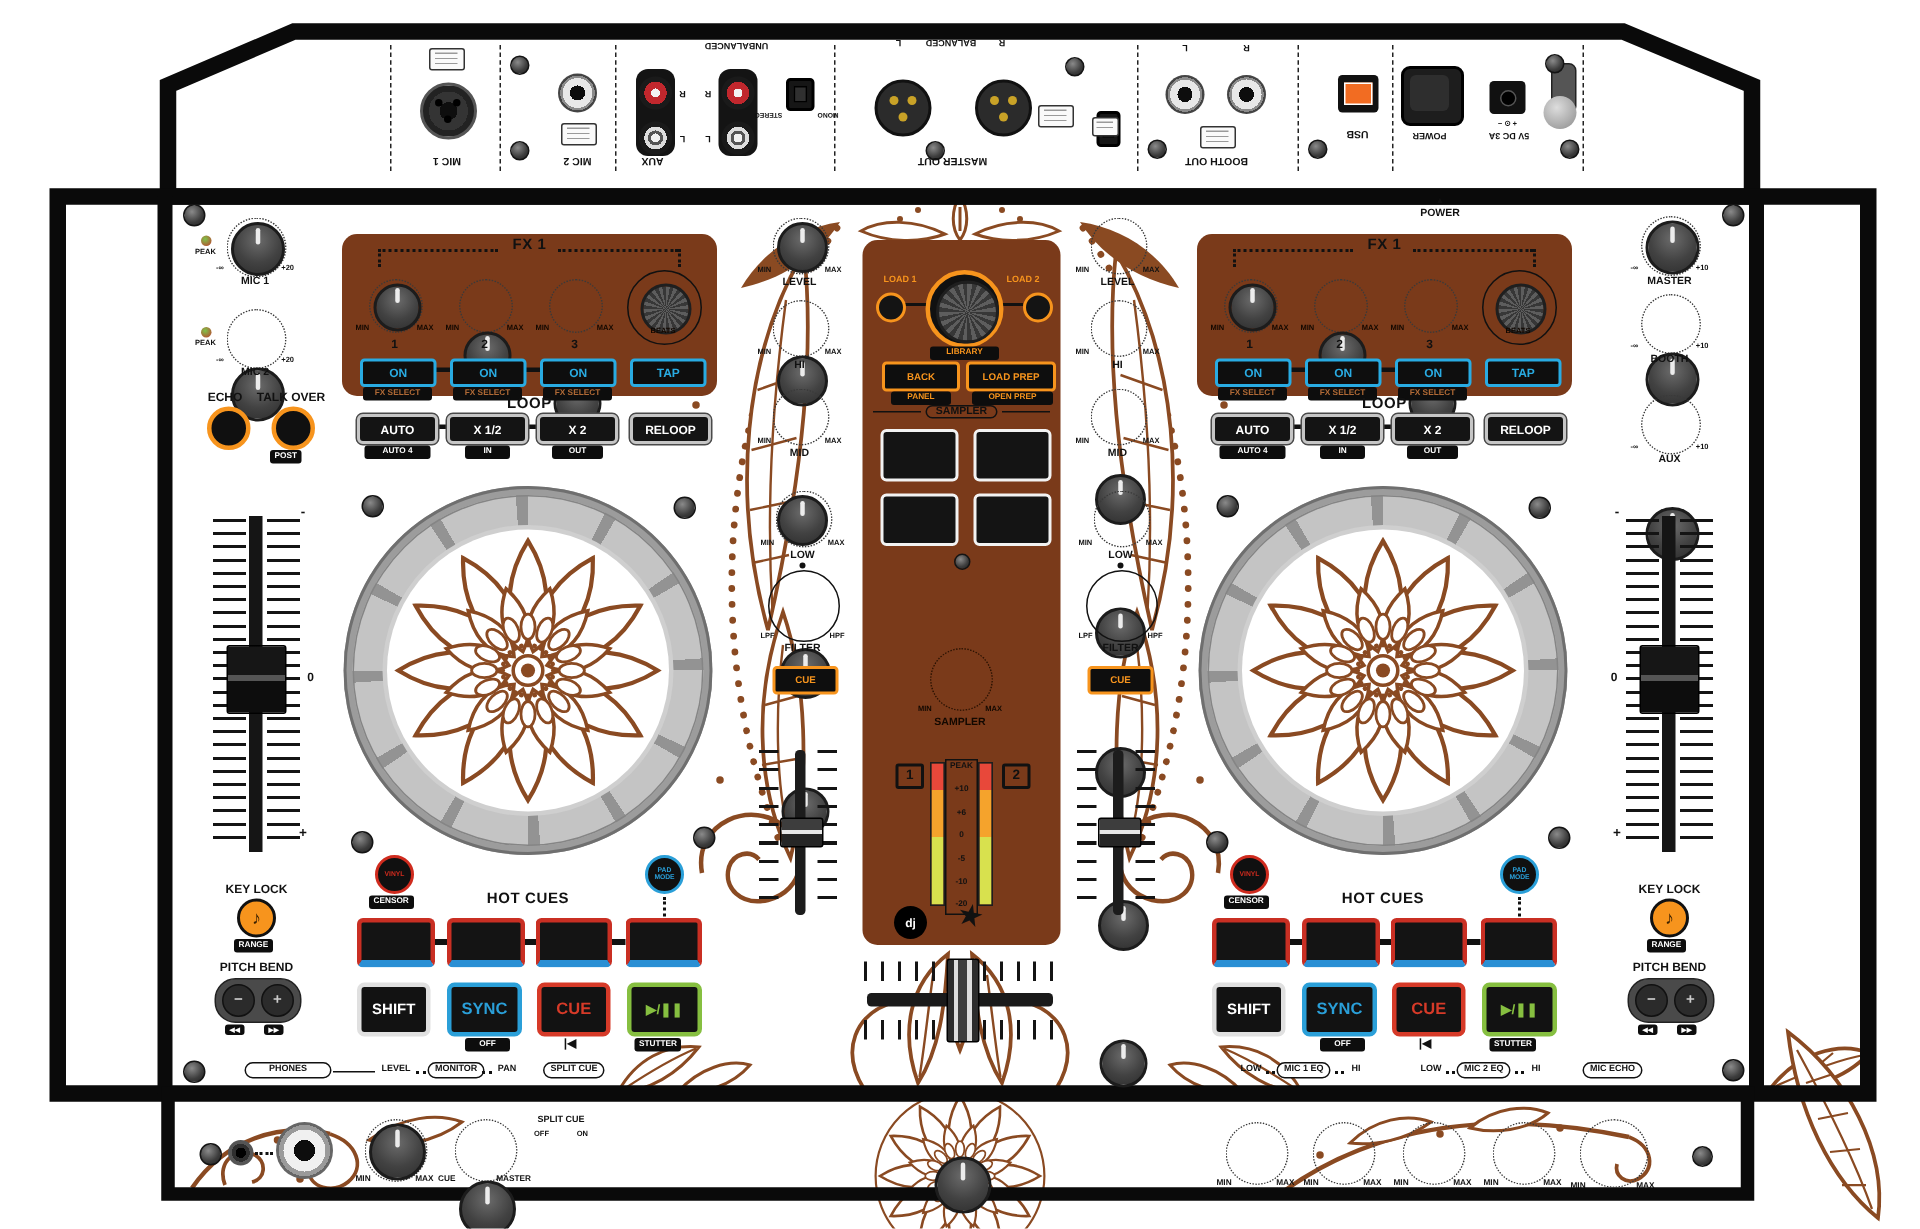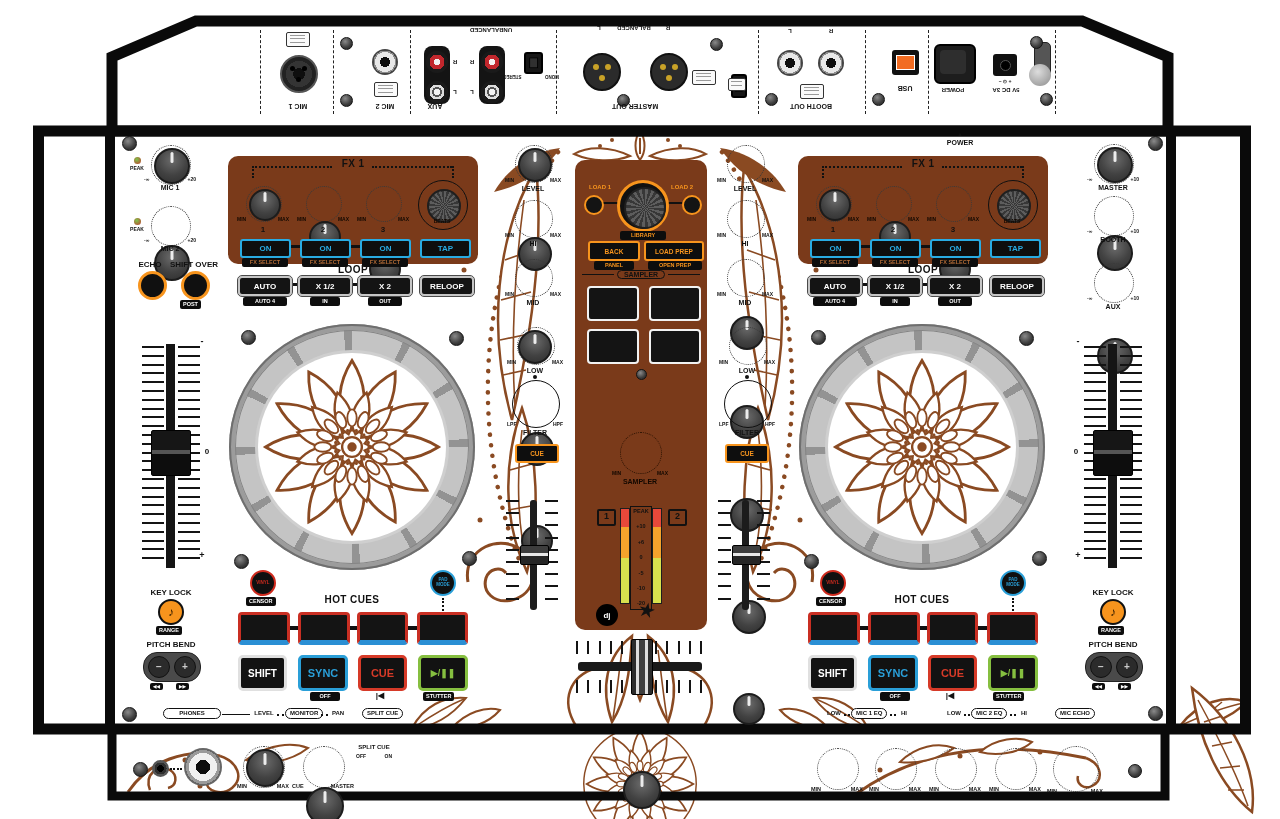--- a/index.html
+++ b/index.html
@@ -311,21 +311,21 @@
   <div class="a k" style="left:150px;top:209px;width:32px;height:32px"></div>
   <div class="a" style="left:130px;top:218px;width:7px;height:7px;border-radius:50%;background:radial-gradient(circle at 40% 35%,#7ec34a,#c0392b)"></div>
   <div class="a l l5" style="left:121px;top:227px;width:24px">PEAK</div>
   <div class="a l l5 row" style="left:140px;top:238px;width:52px">
     <span>-∞</span>
     <span>+20</span>
   </div>
   <div class="a l" style="left:138px;top:245px;width:56px">MIC 2</div>
 
   <div class="a l l8" style="left:127px;top:260px;width:38px">ECHO</div>
-  <div class="a l l8" style="left:162px;top:260px;width:56px">SHIFT OVER</div>
+  <div class="a l l8" style="left:162px;top:260px;width:56px">TALK OVER</div>
   <div class="a rb" style="left:134px;top:271px;width:23px;height:23px;border:3px solid #f7941d"></div>
   <div class="a rb" style="left:177px;top:271px;width:23px;height:23px;border:3px solid #f7941d"></div>
   <div class="a tg" style="left:176px;top:300px">POST</div>
 
   <div class="a l l9" style="left:192px;top:336px;width:12px">-</div>
   <div class="a vt2" style="left:138px;top:346px;width:22px;height:220px"></div>
   <div class="a vt2" style="left:174px;top:346px;width:22px;height:220px"></div>
   <div class="a" style="left:162px;top:344px;width:9px;height:224px;background:#151515"></div>
   <div class="a" style="left:147px;top:430px;width:38px;height:44px;background:linear-gradient(#161616 0 19px,#555 19px 23px,#0d0d0d 23px);border:1px solid #000;border-radius:2px"></div>
   <div class="a l l8" style="left:197px;top:447px;width:12px">0</div>

